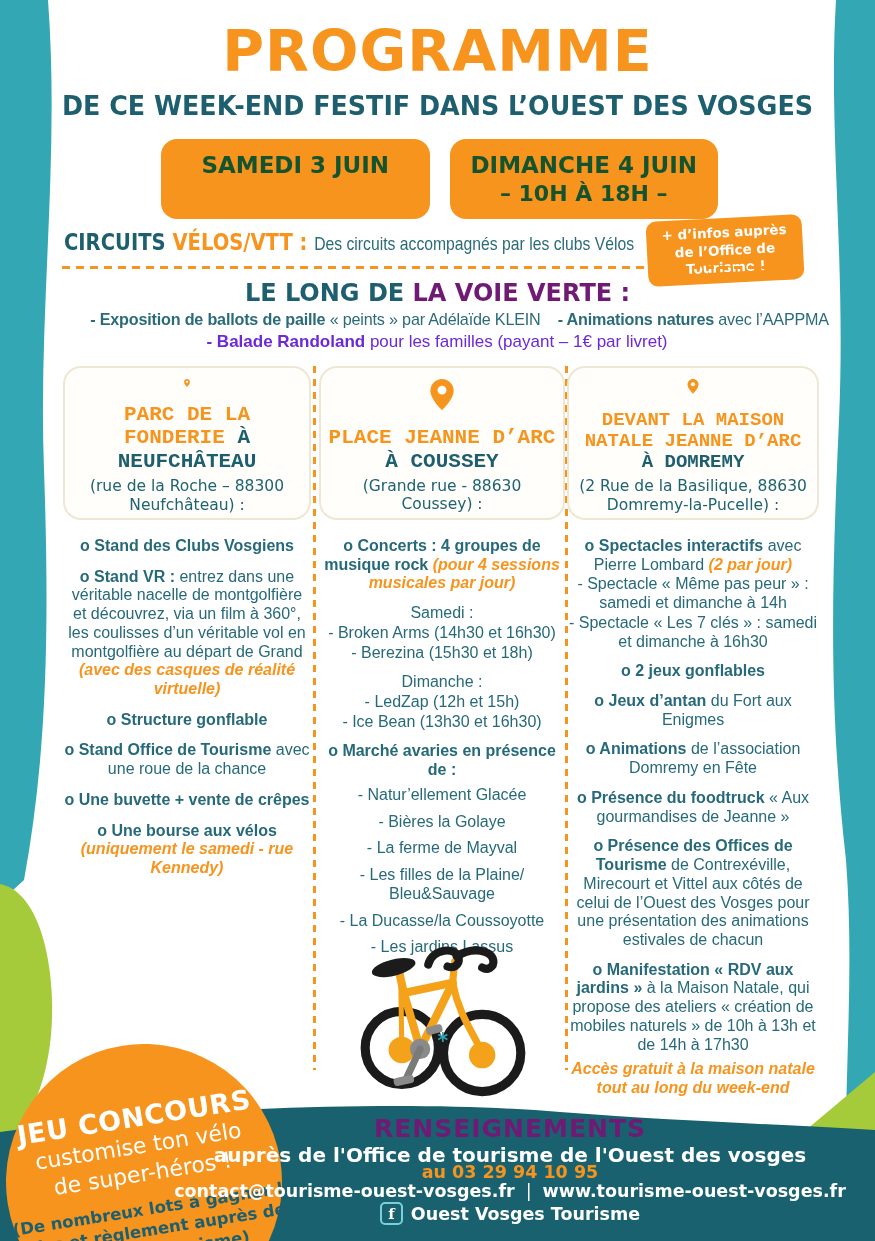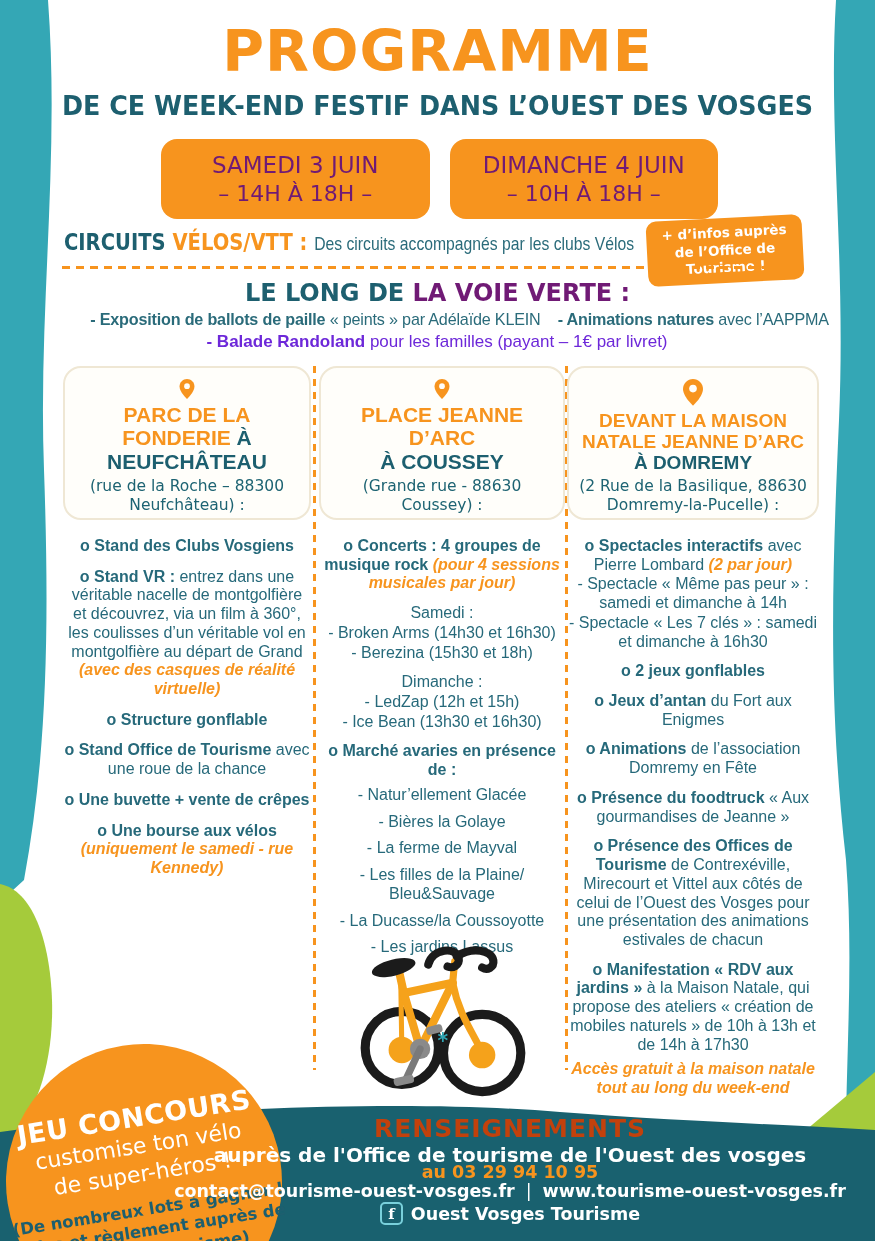--- a/index.html
+++ b/index.html
@@ -7,22 +7,22 @@
         font-family:"Liberation Sans",sans-serif;margin:0 auto}
   .bg{position:absolute;left:0;top:0;width:875px;height:1241px}
   .abs{position:absolute}
 
   
   .title{top:18px;left:0;width:875px;text-align:center;font-family:"DejaVu Sans",sans-serif;
          font-weight:bold;font-size:57px;color:#F7941E;letter-spacing:1px}
   .subtitle{top:90px;left:0;width:875px;text-align:center;font-family:"DejaVu Sans",sans-serif;
             font-weight:bold;font-size:27px;color:#1D5F6F;transform:scaleX(.94)}
   .dates{top:139px;left:161px;width:557px;display:flex;gap:20px}
-  .date-btn{flex:1;background:#F7941E;border-radius:16px;color:#701a75;text-align:center;
-            padding:11px 20px 12px;font-family:"DejaVu Sans",sans-serif;font-weight:normal}
+  .date-btn{flex:1;background:#F7941E;border-radius:16px;color:#14532d;text-align:center;
+            padding:11px 20px 12px;font-family:"DejaVu Sans",sans-serif;font-weight:bold}
   .date-day{font-size:23px;line-height:1.35}
   .date-hours{font-size:22px;line-height:1.2}
 
   
   .circuits{top:229px;left:64px;white-space:nowrap;transform:scaleX(.85);transform-origin:left center}
   .seg-c1{color:#1D5F6F;font-weight:bold;font-family:"DejaVu Sans",sans-serif;font-size:23px}
   .seg-c2{color:#F7941E;font-weight:bold;font-family:"DejaVu Sans",sans-serif;font-size:23px}
   .seg-c3{color:#2A6B7A;font-size:18.5px}
   .badge{top:218px;left:647px;width:146px;background:#F7941E;color:#fff;border-radius:10px;
          padding:6px 5px;text-align:center;font-size:13.5px;font-weight:bold;line-height:1.3;
@@ -40,21 +40,21 @@
   .vv2{top:332px;left:72px;width:730px;text-align:center;font-size:17px;color:#6d28d9}
 
   
   .col{top:366px}
   .col1{left:63px;width:248px}
   .col2{left:319px;width:246px}
   .col3{left:567px;width:252px}
   .card{border:2px solid #EFE7D4;border-radius:18px;background:#FFFEFA;height:154px;
         box-sizing:border-box;display:flex;flex-direction:column;align-items:center;
         padding:11px 6px 4px;text-align:center}
-  .card-title{font-family:Liberation Sans, sans-serif;font-weight:bold;font-size:21px;line-height:1.12;margin-top:4px}
+  .card-title{font-family:Liberation Mono, monospace;font-weight:bold;font-size:21px;line-height:1.12;margin-top:16px}
   .col3 .card-title{font-size:19px}
   .card-addr{font-size:15.5px;color:#1D6372;line-height:1.18;margin-top:4px;font-family:"DejaVu Sans",sans-serif}
   .seg-ho{color:#F7941E}
   .seg-ht{color:#1D5F6F}
   .seg-htb{color:#1D5F6F;display:block}
   .list{margin-top:17px}
   .li{font-size:16px;line-height:1.17;color:#26697A;text-align:center;margin-bottom:12px}
   .col2 .li{margin-bottom:11px}
   .col3 .li{margin-bottom:11px}
   .li.tight{margin-bottom:1px}
@@ -75,21 +75,21 @@
   .jeu{left:6px;top:1044px;width:276px;height:276px;border-radius:50%;background:#F7941E;
        display:flex;flex-direction:column;align-items:center;justify-content:center;
        transform:rotate(-9deg);text-align:center;padding-top:0;box-sizing:border-box}
   .jc-title{font-family:"DejaVu Sans",sans-serif;font-weight:bold;color:#fff;font-size:27px;letter-spacing:.5px}
   .jc-sub{color:#fff;font-size:22px;font-family:"DejaVu Sans",sans-serif;line-height:1.3}
   .jc-note{color:#1D5F6F;font-weight:bold;font-size:16.5px;line-height:1.3;font-family:"DejaVu Sans",sans-serif}
   .jc-note.first{margin-top:10px}
 
   
   .f-line{left:150px;width:720px;text-align:center;font-family:"DejaVu Sans",sans-serif;font-weight:bold}
-  .f-title{top:1114px;color:#c2410c;font-size:25px;letter-spacing:1px}
+  .f-title{top:1114px;color:#701a75;font-size:25px;letter-spacing:1px}
   .f-l1{top:1143px;color:#fff;font-size:20px}
   .f-phone{top:1162px;color:#F7941E;font-size:17.5px}
   .f-contact{top:1181px;color:#fff;font-size:17.5px}
   .f-sep{margin:0 11px;font-weight:normal}
   .f-fb{top:1202px;color:#fff;font-size:17.5px;display:flex;align-items:center;justify-content:center}
   .fb-icon{display:inline-flex;width:19px;height:19px;border:2px solid #79D0DB;border-radius:5px;
            align-items:center;justify-content:center;color:#fff;font-weight:bold;font-size:15px;
            margin-right:8px;font-family:"DejaVu Serif",serif}
 </style>
 </head>
@@ -104,21 +104,20 @@
     <path d="M875,1072 L875,1136 L806,1130 Z" fill="#A5CB3B"></path>
     <path d="M0,1132 C180,1106 420,1100 560,1112 C690,1122 800,1125 875,1130 L875,1241 L0,1241 Z" fill="#19616F"></path>
   </svg>
 
   <div class="abs title">PROGRAMME</div>
   <div class="abs subtitle">DE CE WEEK-END FESTIF DANS L’OUEST DES VOSGES</div>
 
   <div class="abs dates">
     <div class="date-btn">
       <div class="date-day">SAMEDI 3 JUIN</div>
-      <div class="date-hours">– 14H À 18H –</div>
     </div>
     <div class="date-btn">
       <div class="date-day">DIMANCHE 4 JUIN</div>
       <div class="date-hours">– 10H À 18H –</div>
     </div>
   </div>
 
   <div class="abs circuits"><span class="seg-c1">CIRCUITS </span><span class="seg-c2">VÉLOS/VTT : </span><span class="seg-c3">Des circuits accompagnés par les clubs Vélos</span></div>
   <div class="abs badge">+ d’infos auprès de l’Office de Tourisme !</div>
   <div class="abs dash-h"></div>

